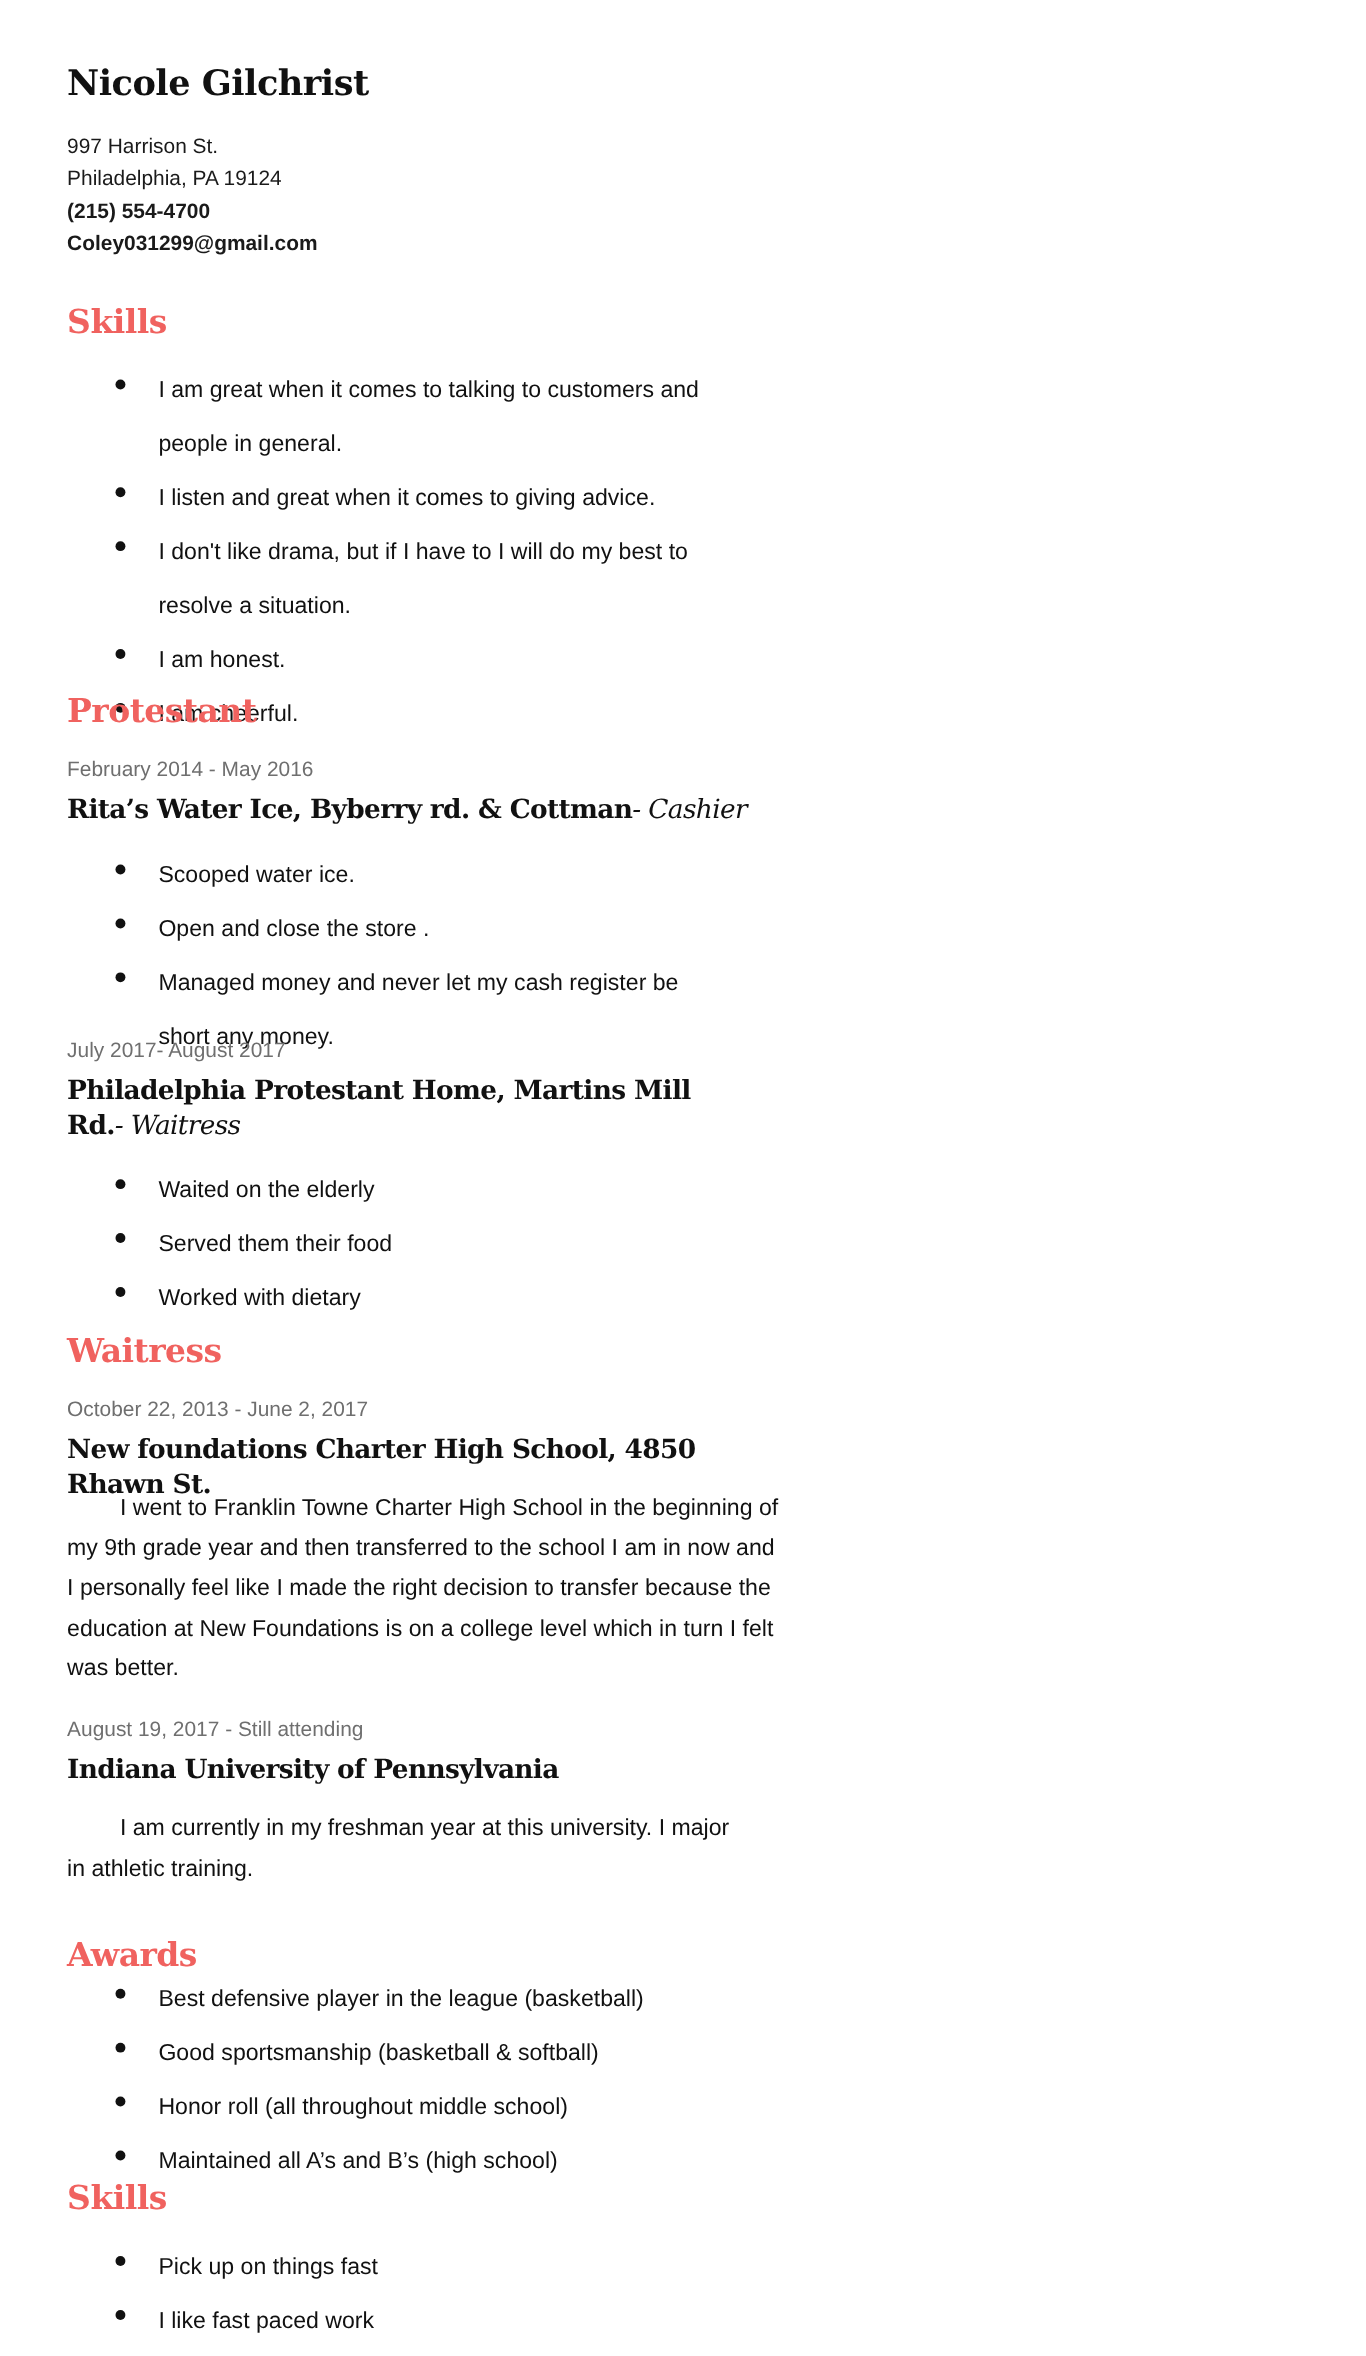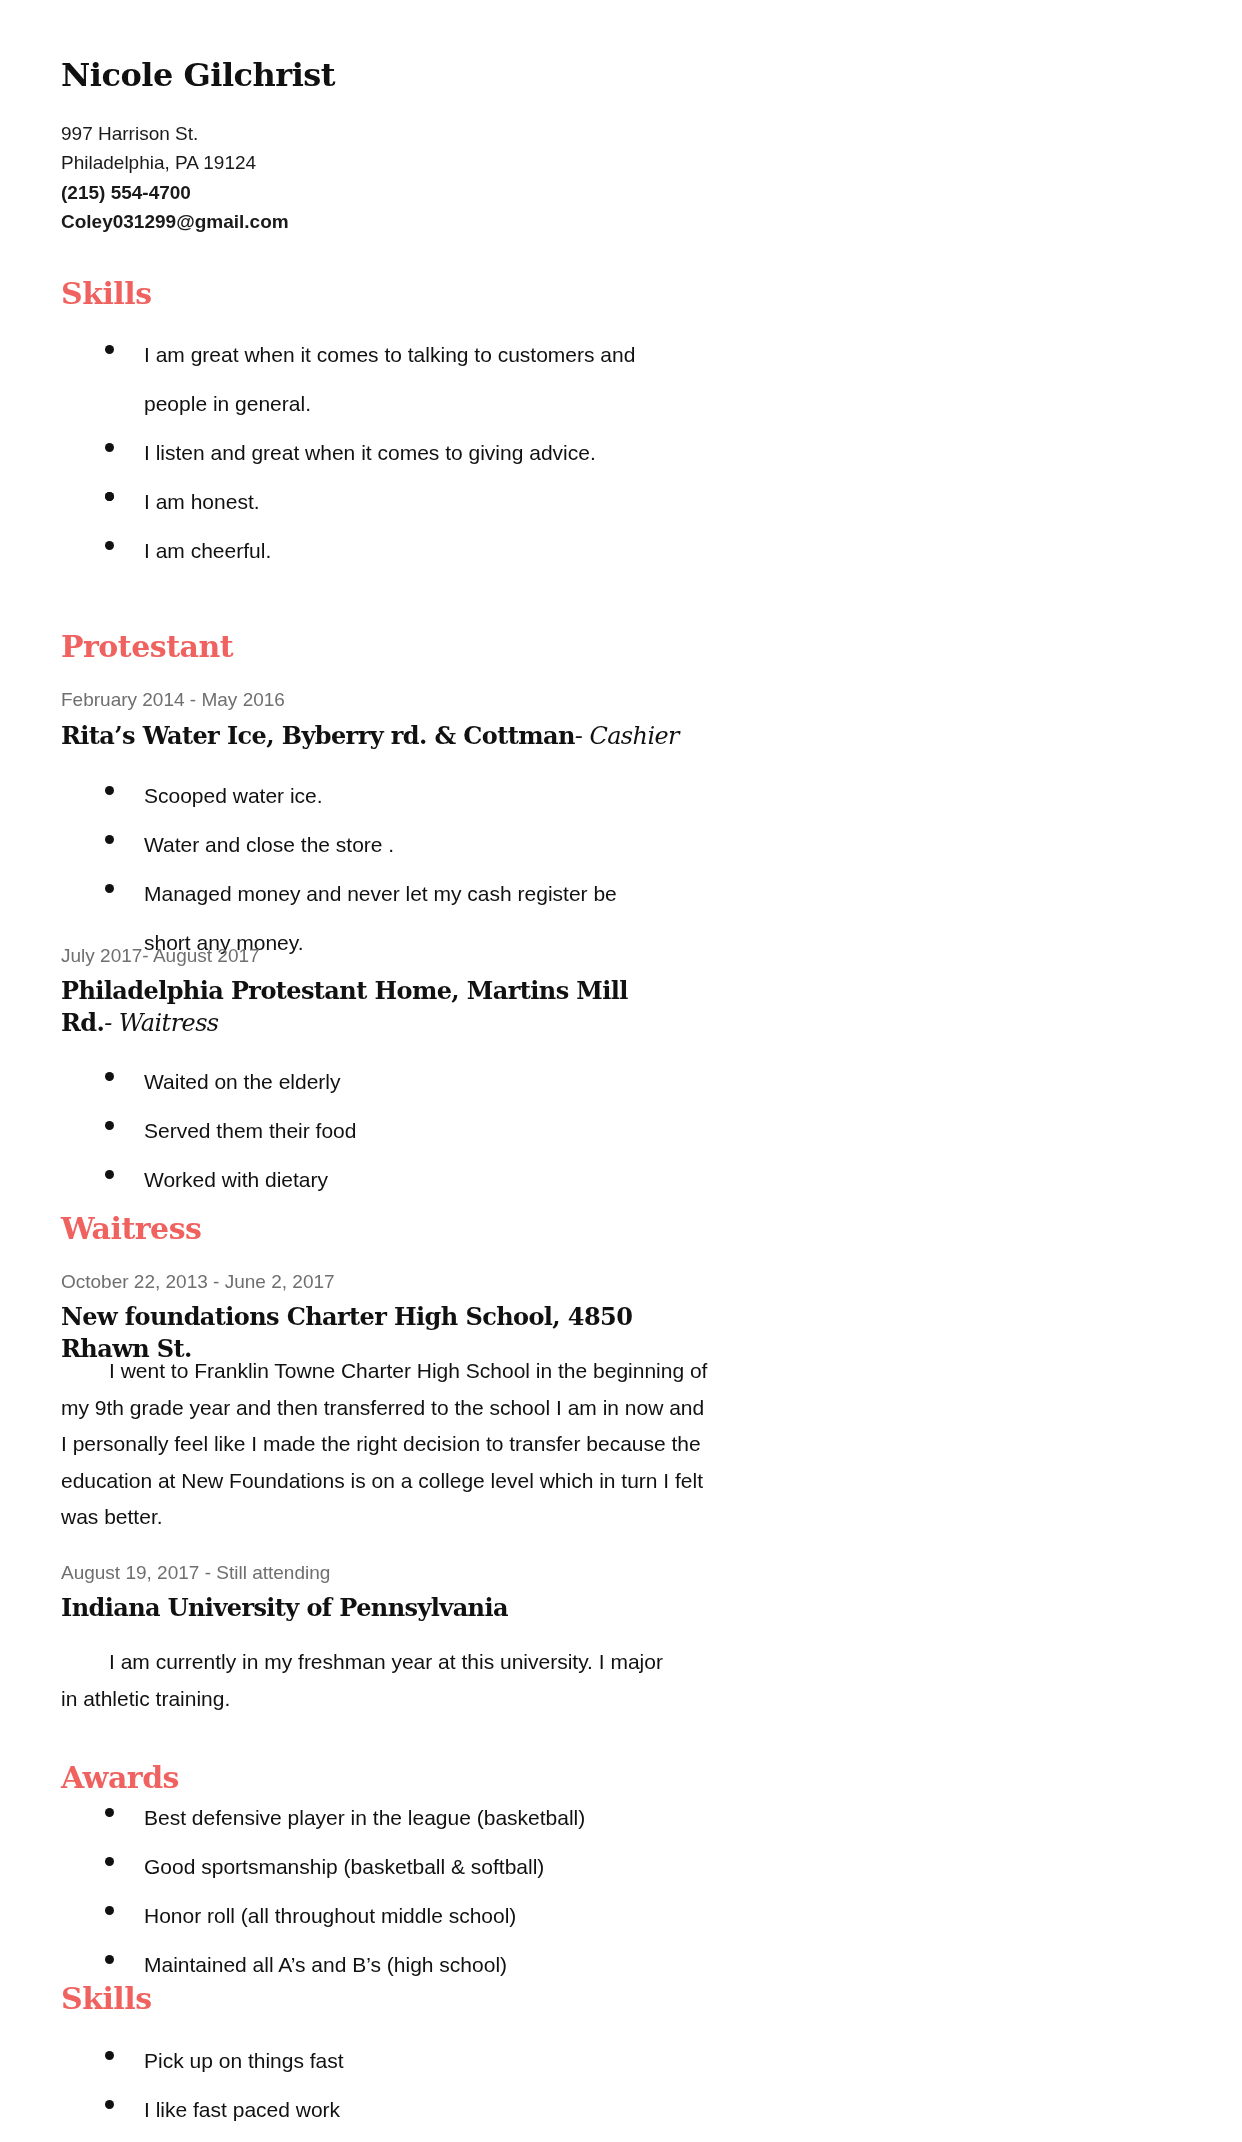--- a/index.html
+++ b/index.html
@@ -52,32 +52,32 @@
     <div>997 Harrison St.</div>
     <div>Philadelphia, PA 19124</div>
     <div class="bold">(215) 554-4700</div>
     <div class="bold">Coley031299@gmail.com</div>
   </div>
 
   <div class="h2" style="top:276px;">Skills</div>
   <ul class="bul" style="top:330px; width:620px;">
     <li><span class="dot"></span><span>I am great when it comes to talking to customers and people in general.</span></li>
     <li><span class="dot"></span><span>I listen and great when it comes to giving advice.</span></li>
-    <li><span class="dot"></span></li>
+    <li><span class="dot"></span><span>I don't like drama, but if I have to I will do my best to resolve a situation.</span></li>
     <li><span class="dot"></span><span>I am honest.</span></li>
     <li><span class="dot"></span><span>I am cheerful.</span></li>
   </ul>
 
   <div class="h2" style="top:629px;">Protestant</div>
 
   <div class="date" style="top:689px;">February 2014 - May 2016</div>
   <div class="title" style="top:720px;"><span>Rita’s Water Ice, Byberry rd. &amp; Cottman</span><span class="role">- </span><span class="role">Cashier</span></div>
   <ul class="bul" style="top:771px; width:600px;">
     <li><span class="dot"></span><span>Scooped water ice.</span></li>
-    <li><span class="dot"></span><span>Water and close the store .</span></li>
+    <li><span class="dot"></span><span>Open and close the store .</span></li>
     <li><span class="dot"></span><span>Managed money and never let my cash register be short any money.</span></li>
   </ul>
 
   <div class="date" style="top:945px;">July 2017- August 2017</div>
   <div class="title" style="top:975px; width:600px;"><span>Philadelphia Protestant Home, Martins Mill Rd.</span><span class="role">- </span><span class="role">Waitress</span></div>
   <ul class="bul" style="top:1057px;">
     <li><span class="dot"></span><span>Waited on the elderly</span></li>
     <li><span class="dot"></span><span>Served them their food</span></li>
     <li><span class="dot"></span><span>Worked with dietary</span></li>
   </ul>

